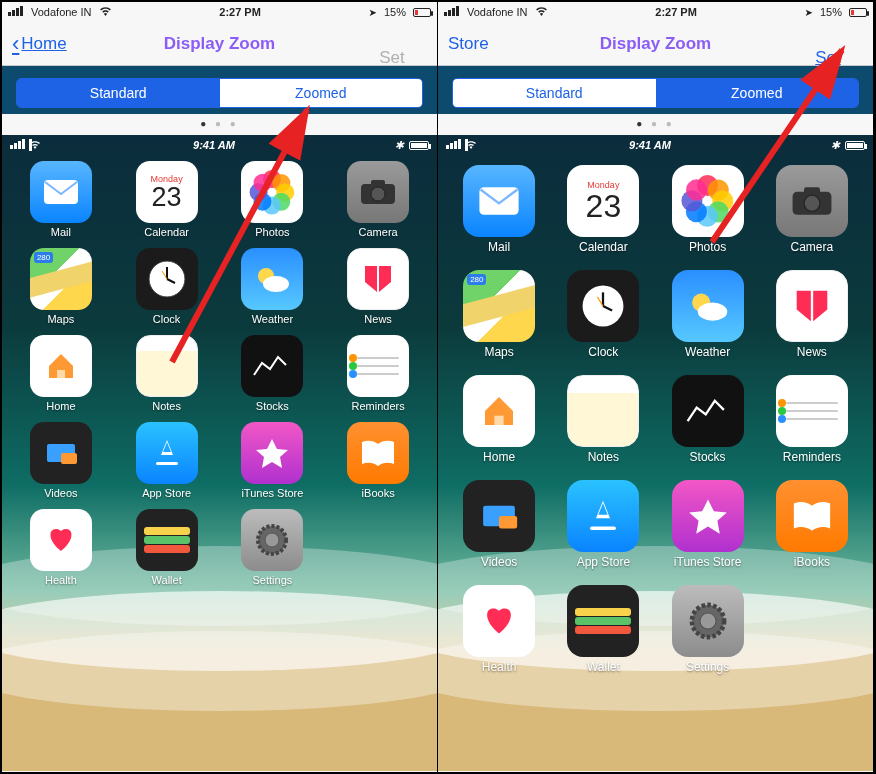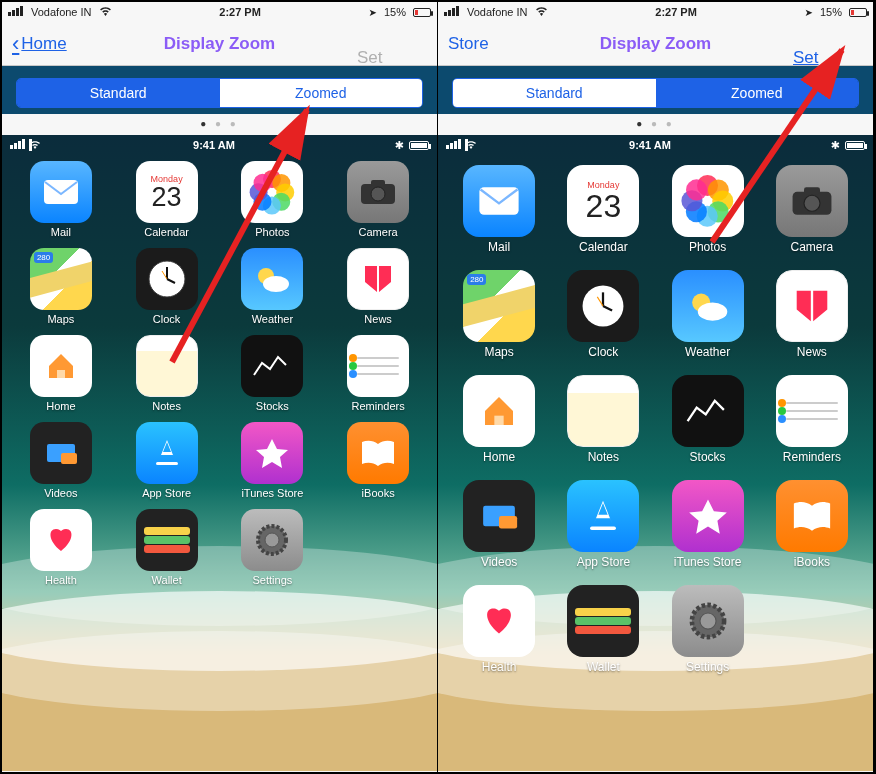--- a/index.html
+++ b/index.html
@@ -19,21 +19,21 @@
   .sb-wifi{font-size:11px;}
   .sb-loc{font-size:10px;}
   .sb-batt{display:inline-flex;align-items:center;gap:2px;}
   .sb-batt .bo{width:18px;height:9px;border:1px solid #222;border-radius:2px;position:relative;}
   .sb-batt .bo::after{content:"";position:absolute;right:-3px;top:2px;width:2px;height:5px;background:#222;border-radius:1px;}
   .sb-batt .bi{position:absolute;left:1px;top:1px;bottom:1px;width:3px;background:#e53935;}
 
   
   .navbar { height:44px; background:#f7f7f7; border-bottom:1px solid #c8c8c8; display:flex; align-items:center; justify-content:space-between; padding:0 10px; position:relative;}
   .nav-left, .nav-right { color:#1e62e6; font-size:17px; display:flex; align-items:center; gap:2px; min-width:70px;}
-  .nav-right{justify-content:flex-start;margin-top:28px;}
+  .nav-right{justify-content:center;margin-top:28px;}
   .nav-left .chev{font-size:22px;line-height:1;}
   .nav-title{position:absolute; left:0; right:0; text-align:center; font-size:17px; font-weight:600; color:#8b5cf6; pointer-events:none;}
   .nav-disabled{color:#b0b0b0 !important; text-decoration:none !important;}
   .nav-under{text-decoration:underline;}
 
   
   .segrow{ background:#0c4a6e; padding:12px 14px 6px;}
   .segmented{ display:flex; border:1.5px solid #1e62e6; border-radius:5px; overflow:hidden; height:30px;}
   .seg{ flex:1; display:flex; align-items:center; justify-content:center; font-size:14px; color:#1e62e6; background:#fff;}
   .seg.active{ background:#1e62e6; color:#fff;}
@@ -45,21 +45,21 @@
     background:
       radial-gradient(circle at 50% 115%, #d9b97a 0%, #d9b97a 15%, transparent 16%),
       linear-gradient(to bottom, #0b2c3c 0%, #0b3a3c 30%, #0e6d64 55%, #6fb99e 72%, #d9b97a 82%, #d9b97a 100%);
   }
   .preview .wave{position:absolute;left:-10%;right:-10%;height:80px;background:rgba(255,255,255,0.65);border-radius:50%;}
   .preview .wave.w1{bottom:100px;}
   .preview .wave.w2{bottom:60px;opacity:.55;}
   .preview .wave.w3{bottom:145px;opacity:.45;}
 
   
-  .innerbar{ height:20px; display:flex; align-items:center; justify-content:space-between; padding:0 8px; color:#fff; font-size:11px;}
+  .innerbar{ height:20px; display:flex; align-items:center; justify-content:space-between; padding:0 8px; color:#fff; font-size:11px;font-style:italic;}
   .innerbar .isig span{display:inline-block;width:3px;background:#fff;margin-right:1px;}
   .innerbar .isig span:nth-child(1){height:4px}
   .innerbar .isig span:nth-child(2){height:6px}
   .innerbar .isig span:nth-child(3){height:8px}
   .innerbar .isig span:nth-child(4){height:10px}
   .innerbar .ibatt{width:20px;height:9px;border:1px solid #fff;border-radius:2px;position:relative;}
   .innerbar .ibatt::after{content:"";position:absolute;right:-3px;top:2px;width:2px;height:5px;background:#fff;}
   .innerbar .ibatt .f{position:absolute;left:1px;top:1px;bottom:1px;right:1px;background:#fff;}
   .innerbar .iwifi{font-size:11px;}
   .innerbar .iright{display:flex;align-items:center;gap:5px;}

